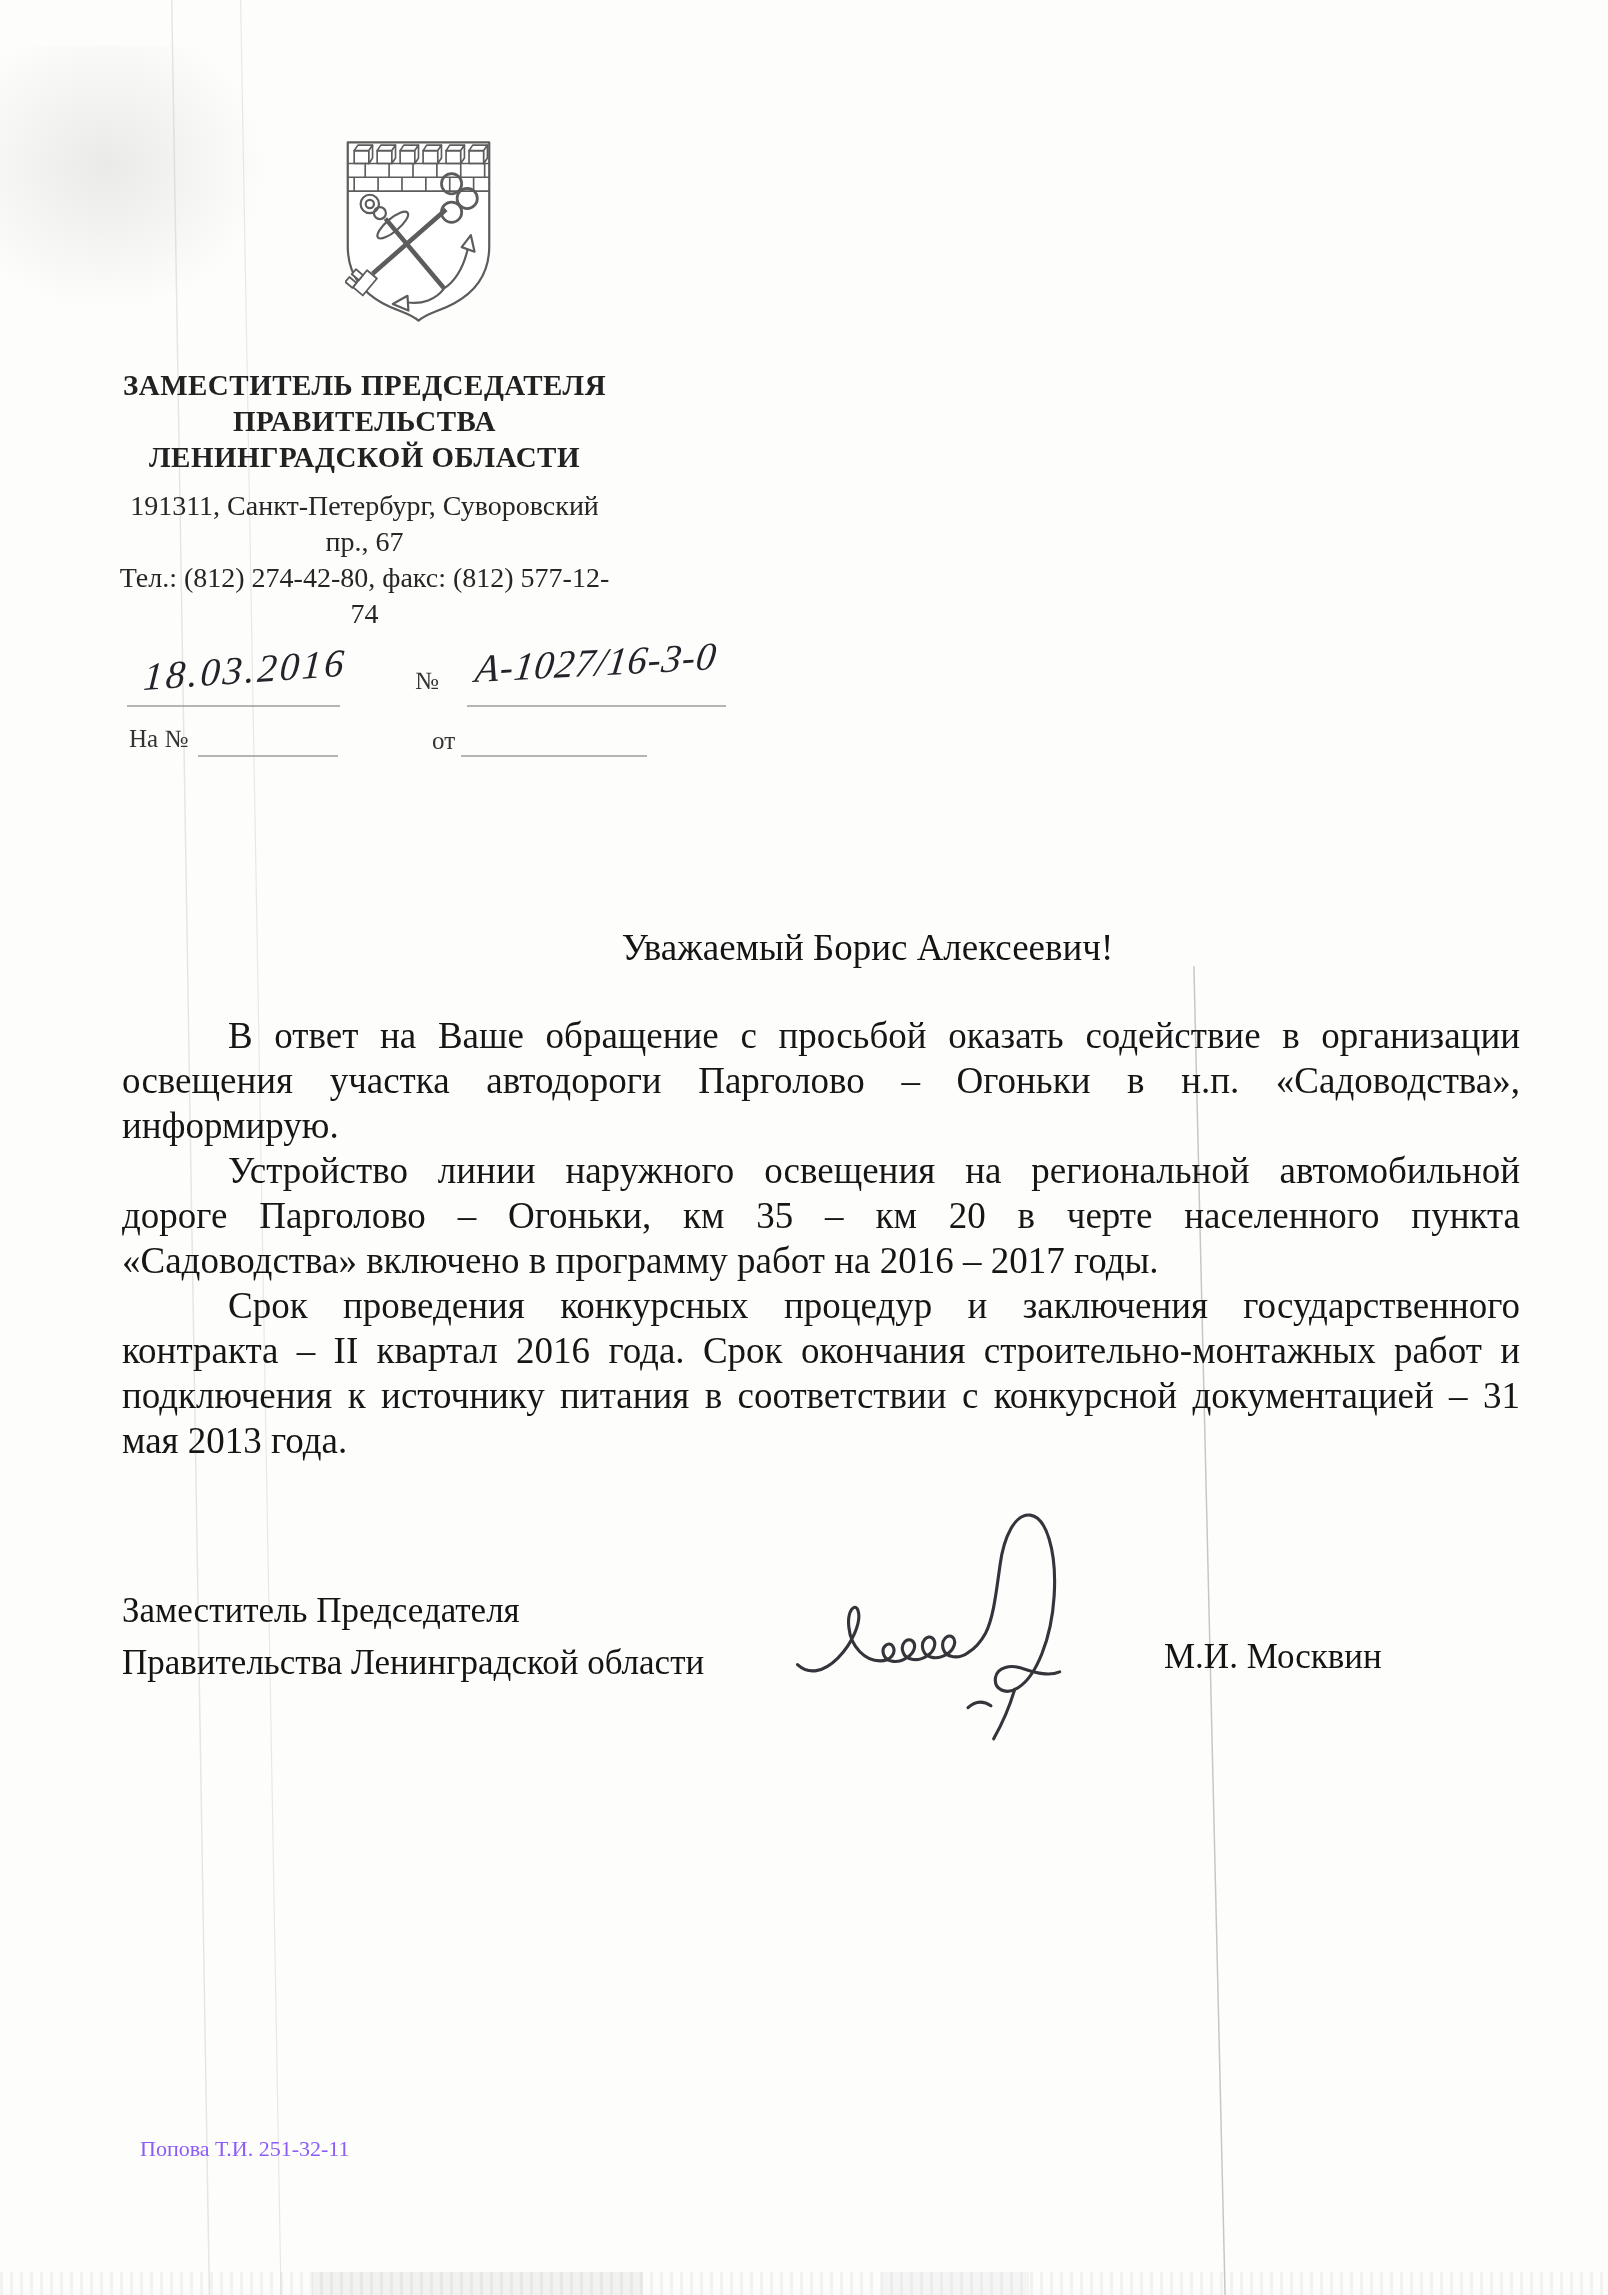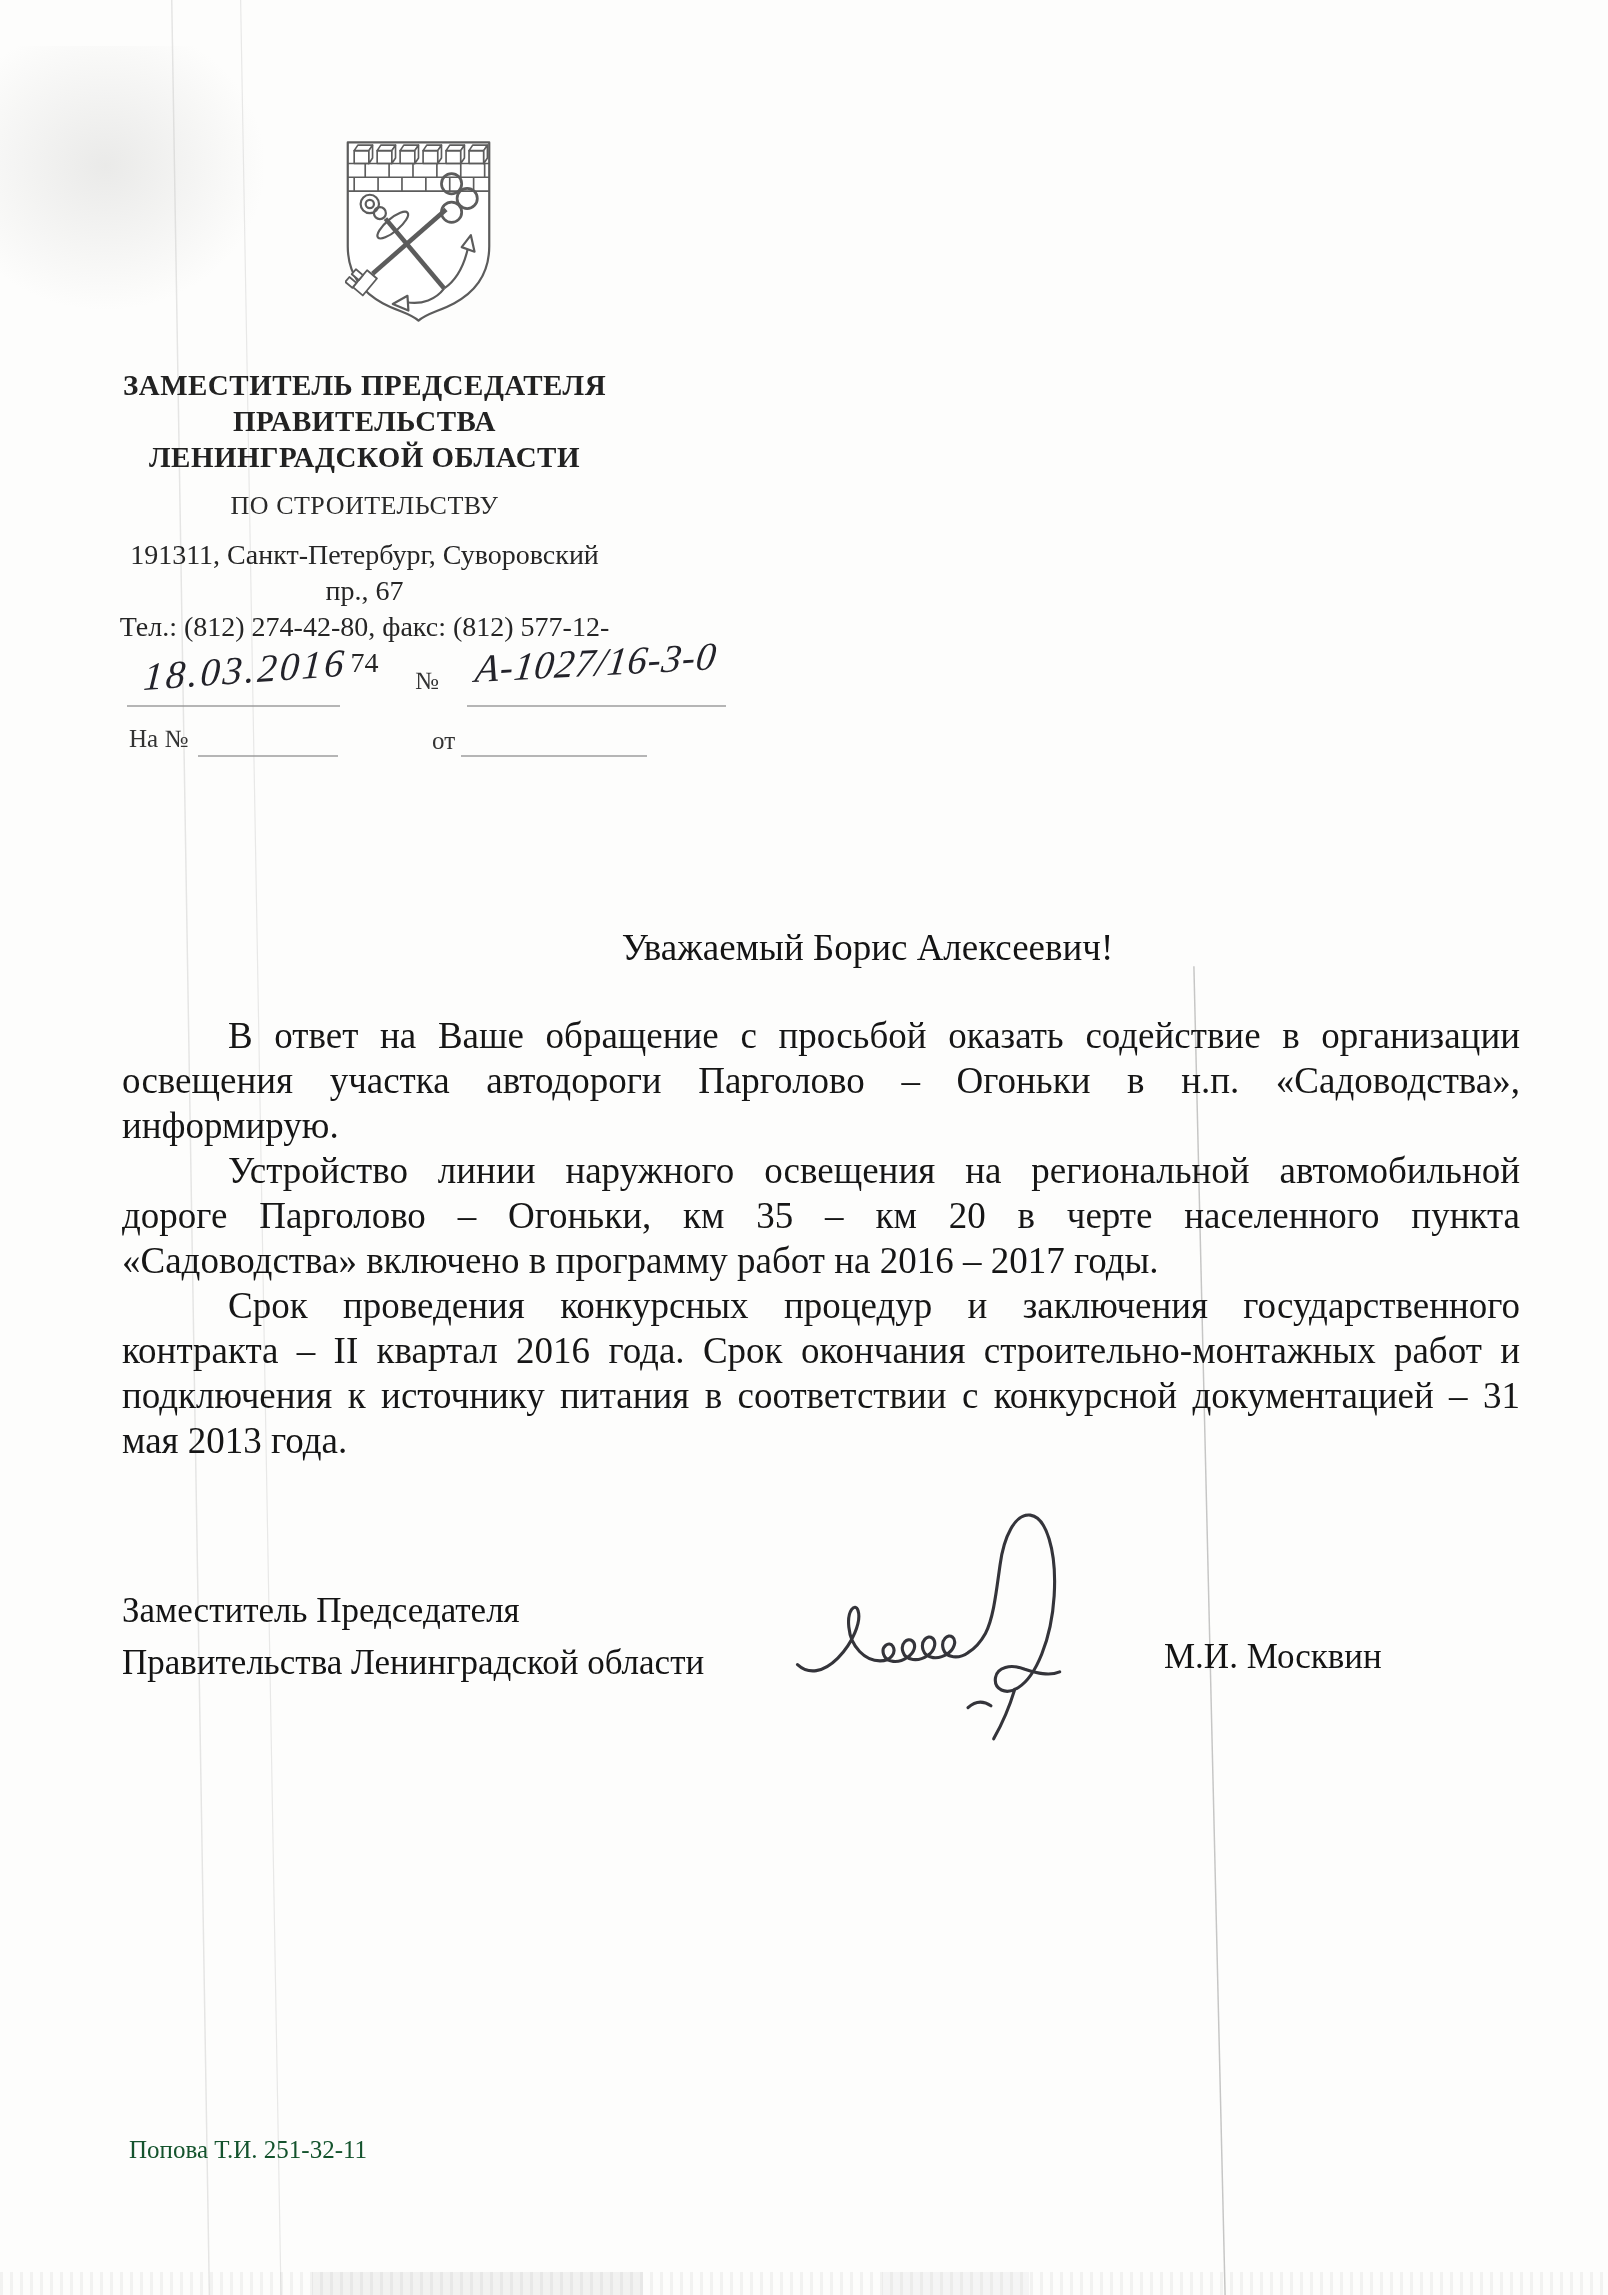--- a/index.html
+++ b/index.html
@@ -45,21 +45,21 @@
   }
   .bline{height:45px;line-height:45px;text-align:justify;text-align-last:justify;white-space:nowrap;text-justify:inter-word;}
   .bline.indent{text-indent:106px;}
   .bline.lastline{text-align-last:left;}
   
   .sig-position{
     position:absolute;left:122px;top:1585px;
     font-size:35px;line-height:52px;color:#141414;
   }
   .sig-name{position:absolute;left:1164px;top:1637px;font-size:35px;color:#141414;white-space:nowrap;}
-  .executor{position:absolute;left:129px;top:2136px;font-size:25px;color:#14532d;}
+  .executor{position:absolute;left:140px;top:2136px;font-size:22px;color:#8b5cf6;}
   .noise-band{
     position:absolute;left:0;bottom:0;width:1609px;height:24px;
     background:
       repeating-linear-gradient(90deg, rgba(120,120,120,.10) 0 2.8px, rgba(0,0,0,0) 2.8px 10px),
       repeating-linear-gradient(90deg, rgba(0,0,0,0) 0 312px, rgba(140,140,140,.12) 312px 643px, rgba(0,0,0,0) 643px 882px, rgba(140,140,140,.08) 882px 1029px, rgba(0,0,0,0) 1029px 1609px);
     opacity:.8;
   }
   .smudge{
     position:absolute;left:-27.5px;top:46px;width:294px;height:266px;
     background:radial-gradient(ellipse at 45% 45%, rgba(190,190,188,.30), rgba(190,190,188,0) 70%);
@@ -143,21 +143,20 @@
       </g>
       <polygon points="68,170 52,179 69,186" fill="#ffffff"></polygon>
       <polygon points="127,117 137,104 141,122" fill="#ffffff"></polygon>
     </g>
   </svg>
 
   <div class="letterhead">
     <div class="lh-bold">ЗАМЕСТИТЕЛЬ ПРЕДСЕДАТЕЛЯ</div>
     <div class="lh-bold">ПРАВИТЕЛЬСТВА</div>
     <div class="lh-bold">ЛЕНИНГРАДСКОЙ ОБЛАСТИ</div>
-    <div class="lh-dept">ПО СТРОИТЕЛЬСТВУ</div>
     <div class="lh-contacts">
       <div>191311, Санкт-Петербург, Суворовский пр., 67</div>
       <div>Тел.: (812) 274-42-80, факс: (812) 577-12-74</div>
     </div>
   </div>
 
   <div class="abs script" style="left:142px;top:654px;">18.03.2016</div>
   <div class="abs rule" style="left:127px;top:705px;width:213px;"></div>
   <div class="abs ref-label" style="left:415px;top:667px;">№</div>
   <div class="abs script" style="left:473px;top:646px;transform:rotate(-3deg) skewX(-10deg);letter-spacing:0.9px;">А-1027/16-3-0</div>

